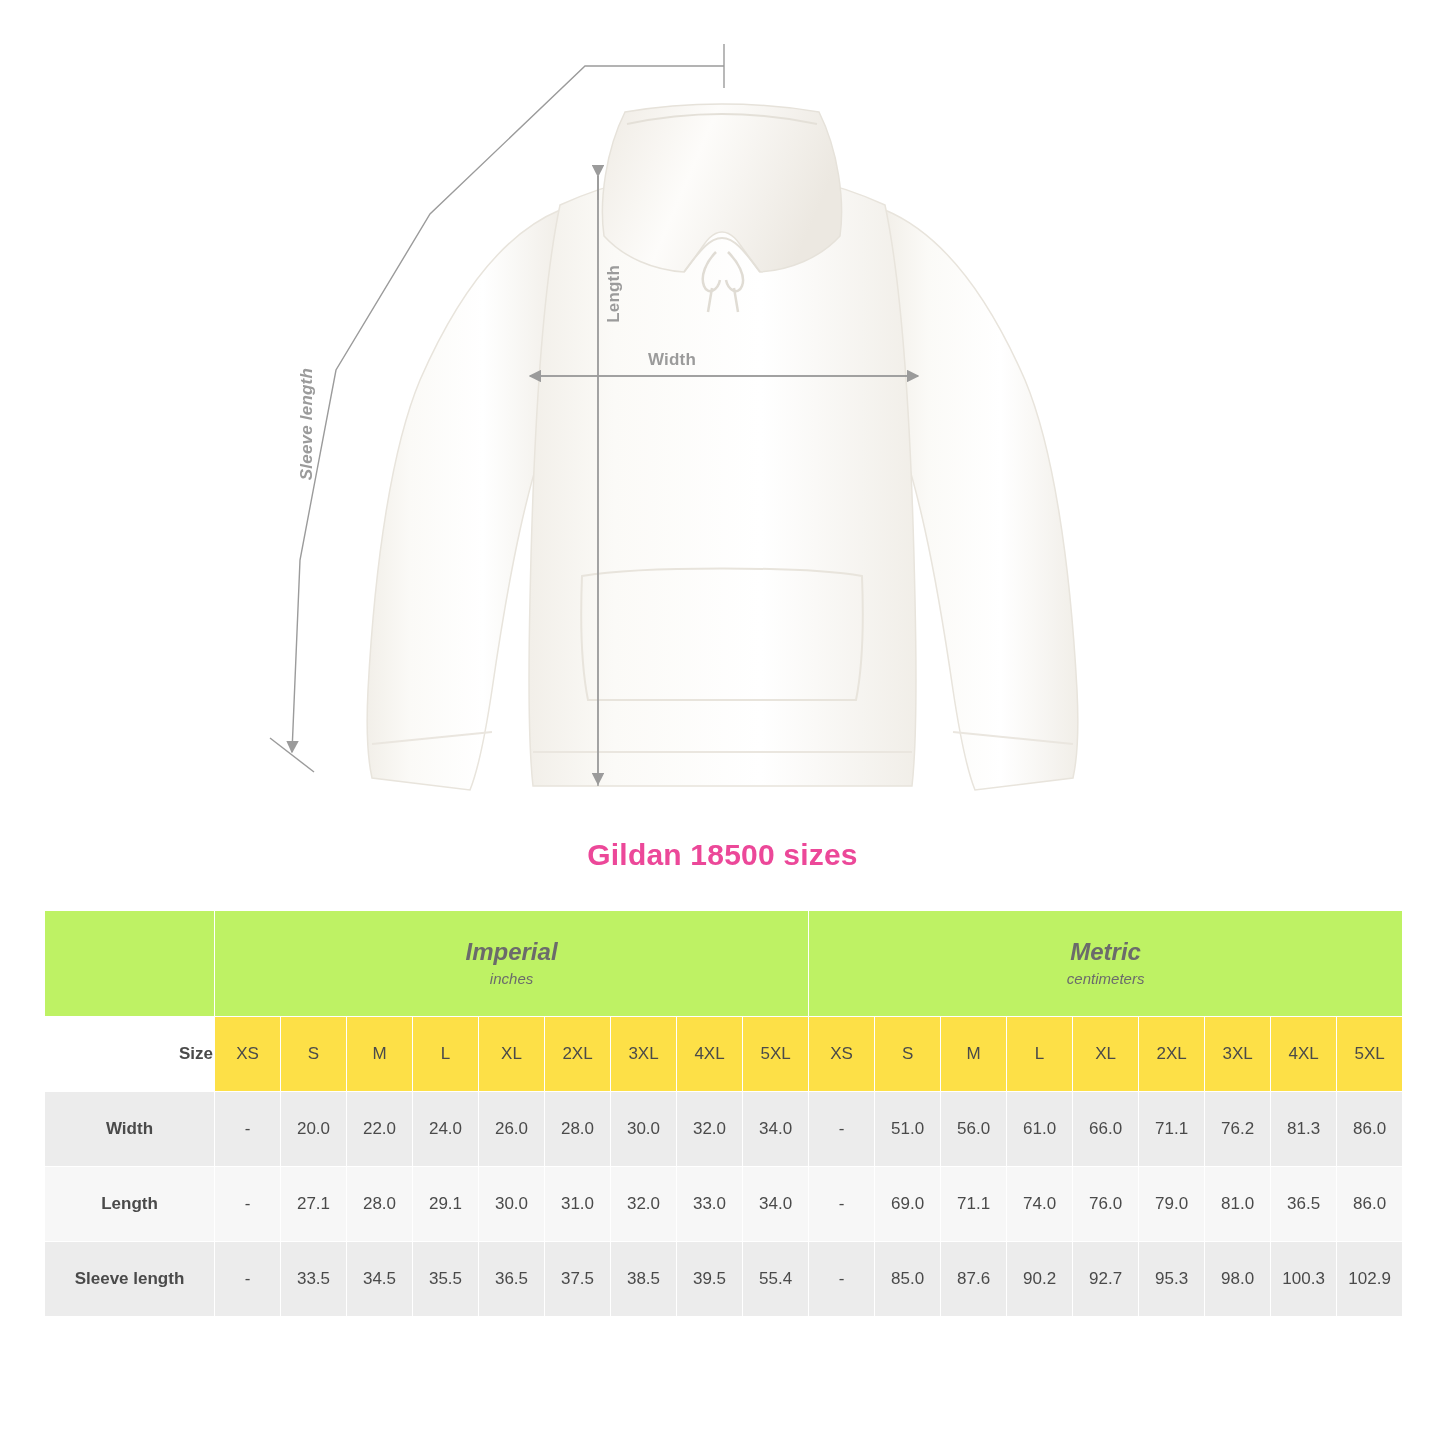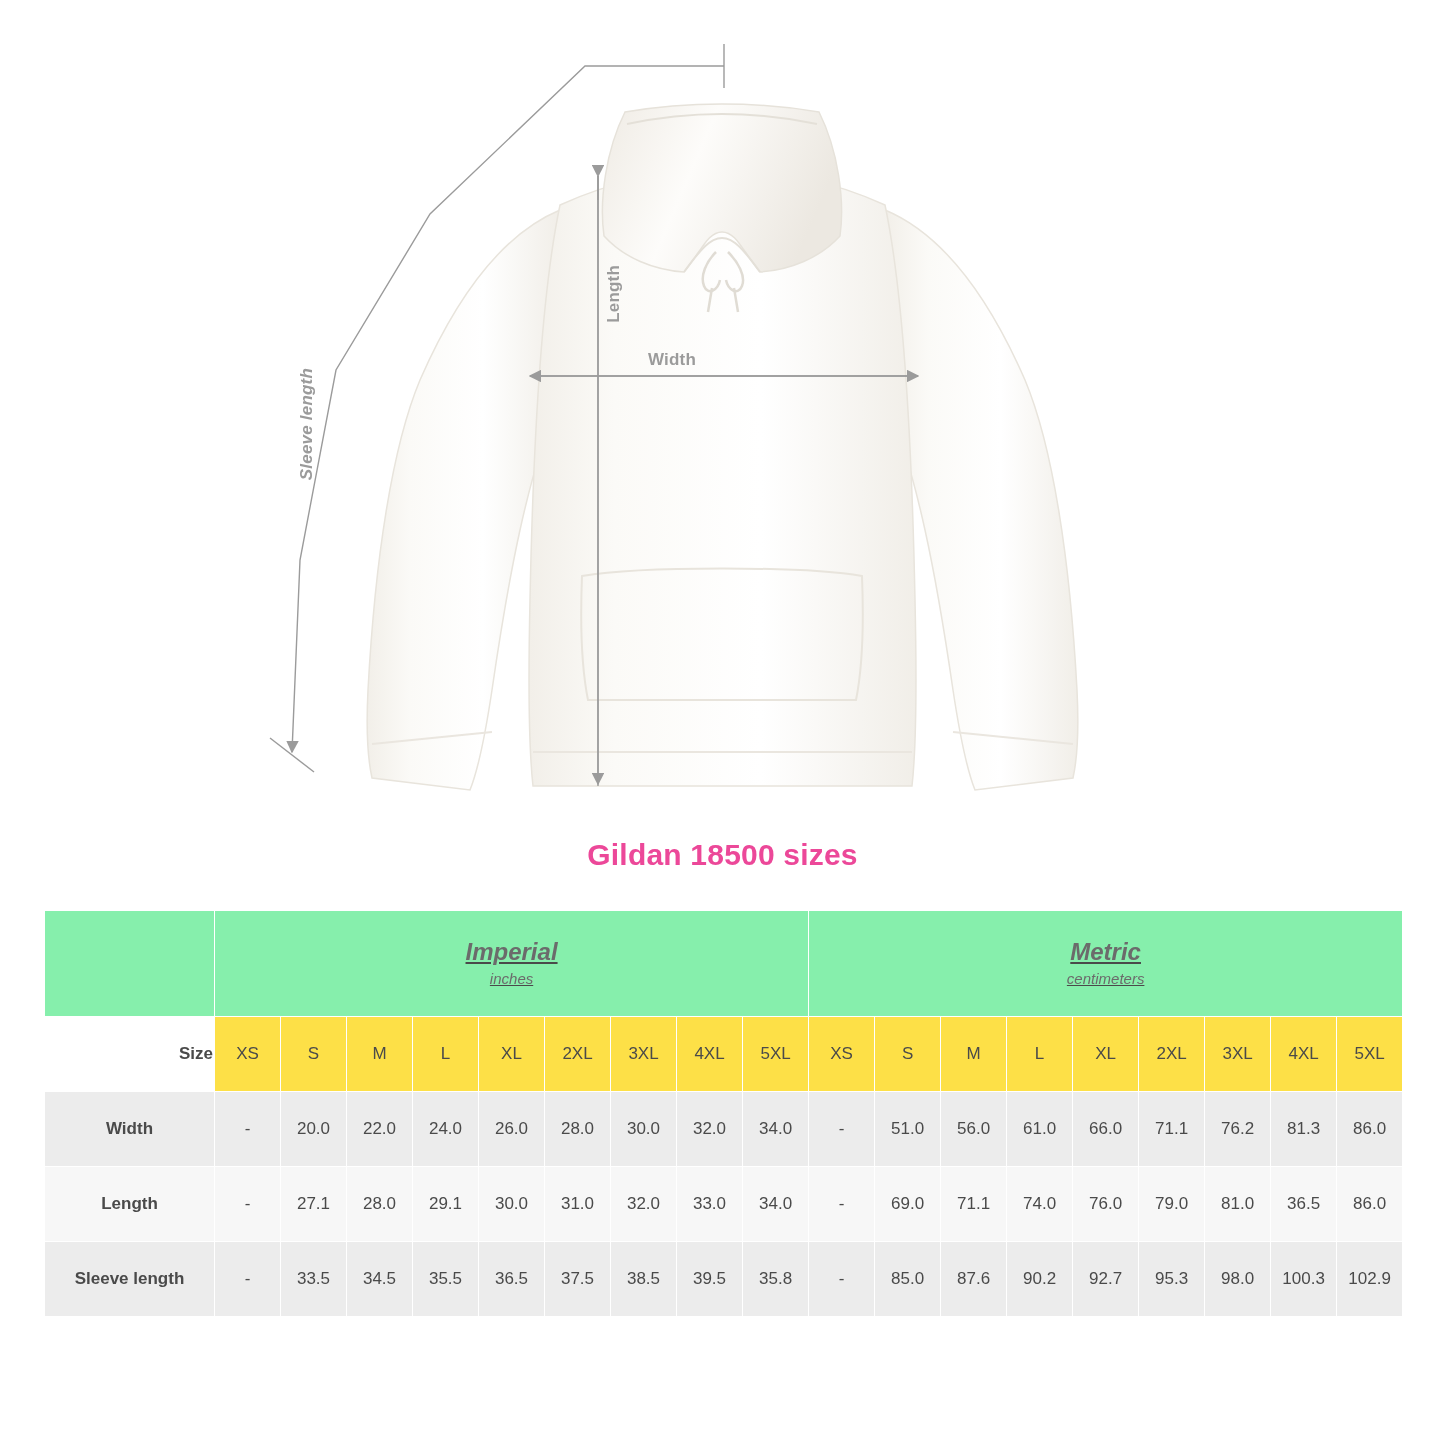--- a/index.html
+++ b/index.html
@@ -86,24 +86,23 @@
     table-layout: fixed;
   }
   table.size-table td, table.size-table th {
     border: 1px solid #ffffff;
     text-align: center;
     vertical-align: middle;
     font-size: 17px;
     color: #4a4a4a;
   }
   .unit-head td {
-    background: #86efac;
+    background: #bef264;
     height: 105px;
     padding: 0;
-    text-decoration: underline;
   }
   .unit-name {
     font-size: 24px;
     font-style: italic;
     font-weight: bold;
     color: #6b6b6b;
     line-height: 1.25;
   }
   .unit-sub {
     font-size: 15px;
@@ -328,21 +327,21 @@
         <tr class="data-row band-a">
           <td class="rowlabel">Sleeve length</td>
           <td>-</td>
           <td>33.5</td>
           <td>34.5</td>
           <td>35.5</td>
           <td>36.5</td>
           <td>37.5</td>
           <td>38.5</td>
           <td>39.5</td>
-          <td>35.8</td>
+          <td>55.4</td>
           <td>-</td>
           <td>85.0</td>
           <td>87.6</td>
           <td>90.2</td>
           <td>92.7</td>
           <td>95.3</td>
           <td>98.0</td>
           <td>100.3</td>
           <td>102.9</td>
         </tr>

